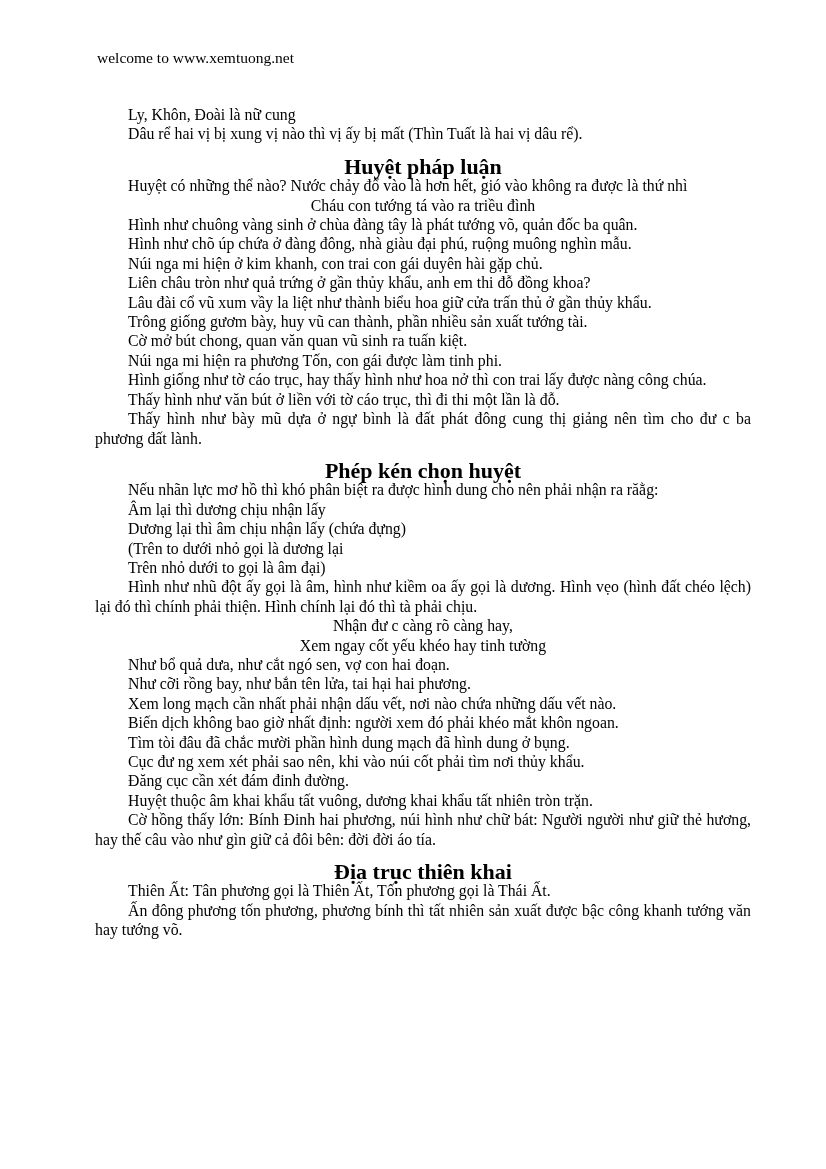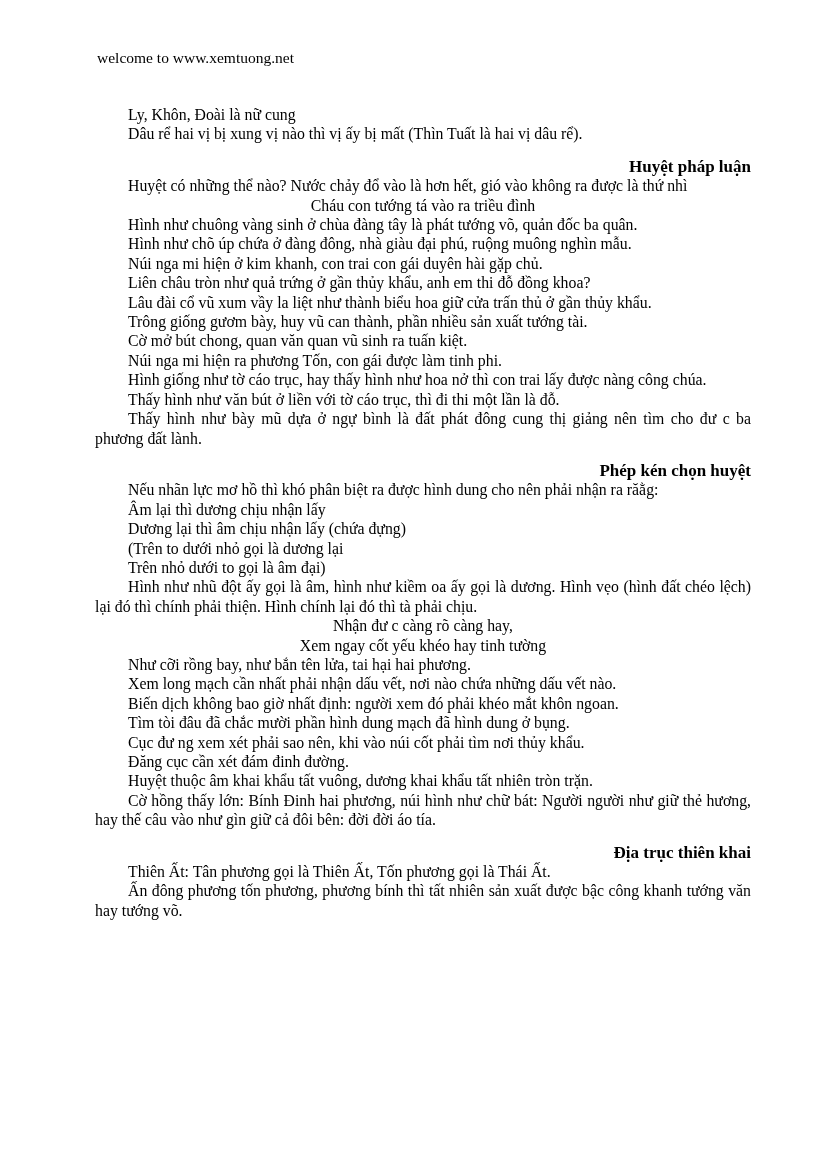--- a/index.html
+++ b/index.html
@@ -36,24 +36,24 @@
   .content p { margin: 0; }
   .para {
     text-align: justify;
     text-indent: 33px;
   }
   .verse {
     text-align: center;
   }
   h2.heading {
     margin: 13px 0 0 0;
-    font-size: 17px;
+    font-size: 22px;
     line-height: 19.4px;
     font-weight: bold;
-    text-align: right;
+    text-align: center;
   }
   .footer-rule {
     position: absolute;
     left: 95px;
     top: 1099px;
     width: 657px;
     border-top: 1.5px solid #000000;
   }
   .footer-text {
     position: absolute;
@@ -91,20 +91,21 @@
       <p class="para">Thấy hình như bày mũ dựa ở ngự bình là đất phát đông cung thị giảng nên tìm cho đư c ba phương đất lành.</p>
       <h2 class="heading">Phép kén chọn huyệt</h2>
       <p class="para">Nếu nhãn lực mơ hồ thì khó phân biệt ra được hình dung cho nên phải nhận ra răằg:</p>
       <p class="para">Âm lại thì dương chịu nhận lấy</p>
       <p class="para">Dương lại thì âm chịu nhận lấy (chứa đựng)</p>
       <p class="para">(Trên to dưới nhỏ gọi là dương lại</p>
       <p class="para">Trên nhỏ dưới to gọi là âm đại)</p>
       <p class="para">Hình như nhũ đột ấy gọi là âm, hình như kiềm oa ấy gọi là dương. Hình vẹo (hình đất chéo lệch) lại đó thì chính phải thiện. Hình chính lại đó thì tà phải chịu.</p>
       <p class="verse">Nhận đư c càng rõ càng hay,</p>
       <p class="verse">Xem ngay cốt yếu khéo hay tinh tường</p>
+      <p class="para">Như bổ quả dưa, như cắt ngó sen, vợ con hai đoạn.</p>
       <p class="para">Như cỡi rồng bay, như bắn tên lửa, tai hại hai phương.</p>
       <p class="para">Xem long mạch cần nhất phải nhận dấu vết, nơi nào chứa những dấu vết nào.</p>
       <p class="para">Biến dịch không bao giờ nhất định: người xem đó phải khéo mắt khôn ngoan.</p>
       <p class="para">Tìm tòi đâu đã chắc mười phần hình dung mạch đã hình dung ở bụng.</p>
       <p class="para">Cục đư ng xem xét phải sao nên, khi vào núi cốt phải tìm nơi thủy khẩu.</p>
       <p class="para">Đăng cục cần xét đám đinh đường.</p>
       <p class="para">Huyệt thuộc âm khai khẩu tất vuông, dương khai khẩu tất nhiên tròn trặn.</p>
       <p class="para">Cờ hồng thấy lớn: Bính Đinh hai phương, núi hình như chữ bát: Người người như giữ thẻ hương, hay thế câu vào như gìn giữ cả đôi bên: đời đời áo tía.</p>
       <h2 class="heading">Địa trục thiên khai</h2>
       <p class="para">Thiên Ất: Tân phương gọi là Thiên Ất, Tốn phương gọi là Thái Ất.</p>

